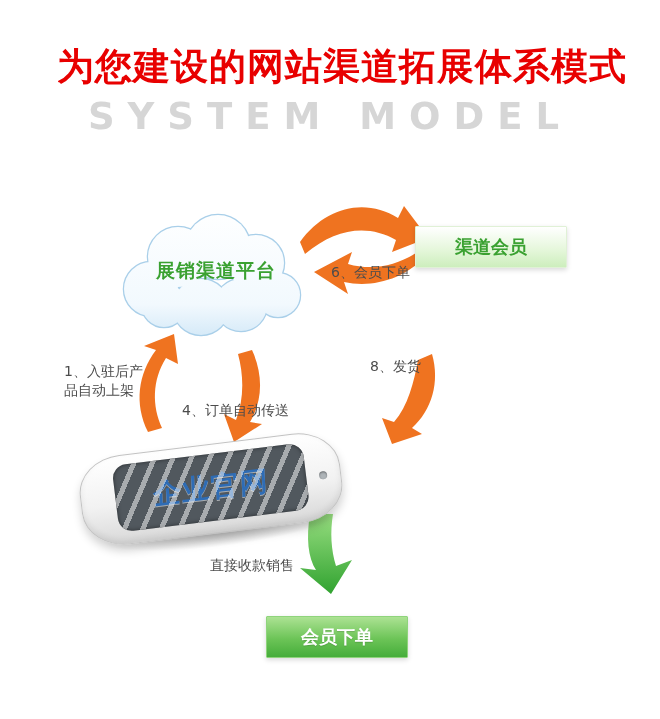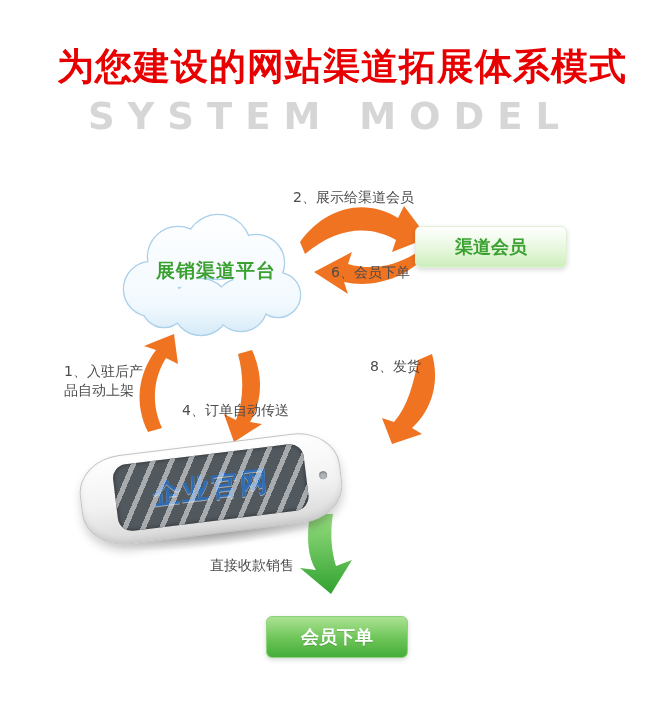--- a/index.html
+++ b/index.html
@@ -35,21 +35,21 @@
     position:absolute;font-size:14px;color:var(--label-gray);line-height:19px;
   }
   .lbl-step2{left:293px;top:188px;}
   .lbl-step3{left:331px;top:263px;}
   .lbl-step1{left:56px;top:362px;width:88px;margin-left:8px;}
   .lbl-step4{left:182px;top:357px;margin-top:44px;}
   .lbl-step5{left:370px;top:357px;}
   .lbl-direct{left:210px;top:556px;}
   .node-box{
     position:absolute;height:40px;line-height:40px;text-align:center;
-    font-size:18px;font-weight:bold;border-radius:6px;
+    font-size:18px;font-weight:bold;border-radius:1px;
     box-shadow:0 2px 5px rgba(0,0,0,0.15);
   }
   .member-box{
     left:415px;top:226px;width:150px;
     background:linear-gradient(180deg,#ffffff 0%,#e6f7dc 55%,#cdeebd 100%);
     border:1px solid #e0f1d6;color:var(--brand-green);
   }
   .customer-box{
     left:266px;top:616px;width:140px;
     background:linear-gradient(180deg,#ace293 0%,#6cc457 55%,#45ad3a 100%);
@@ -143,21 +143,20 @@
 
     <path style="fill:var(--arrow-orange)" d="M 148,432 C 134,404 138,374 156,350 L 144,346 L 174,334 L 178,364 L 166,358 C 152,380 152,406 162,428 Z"></path>
 
     <path style="fill:var(--arrow-orange)" d="M 252,350 C 264,376 262,402 250,422 L 262,424 L 234,442 L 224,414 L 236,420 C 244,400 244,376 238,354 Z"></path>
 
     <path style="fill:var(--arrow-orange)" d="M 432,354 C 440,382 432,410 412,428 L 422,434 L 392,444 L 382,418 L 394,422 C 408,406 414,382 418,360 Z"></path>
 
     <path fill="url(#greenArrow)" d="M 310,514 C 306,538 308,558 316,570 L 300,568 L 331,594 L 352,560 L 336,566 C 331,550 330,532 333,514 Z"></path>
   </svg>
 
-  <div class="step-label lbl-step2">2、展示给渠道会员</div>
   <div class="step-label lbl-step3">6、会员下单</div>
   <div class="step-label lbl-step1">1、入驻后产品自动上架</div>
   <div class="step-label lbl-step4">4、订单自动传送</div>
   <div class="step-label lbl-step5">8、发货</div>
   <div class="step-label lbl-direct">直接收款销售</div>
 
   <div class="node-box member-box">
     <span>渠道会员</span>
   </div>
 

